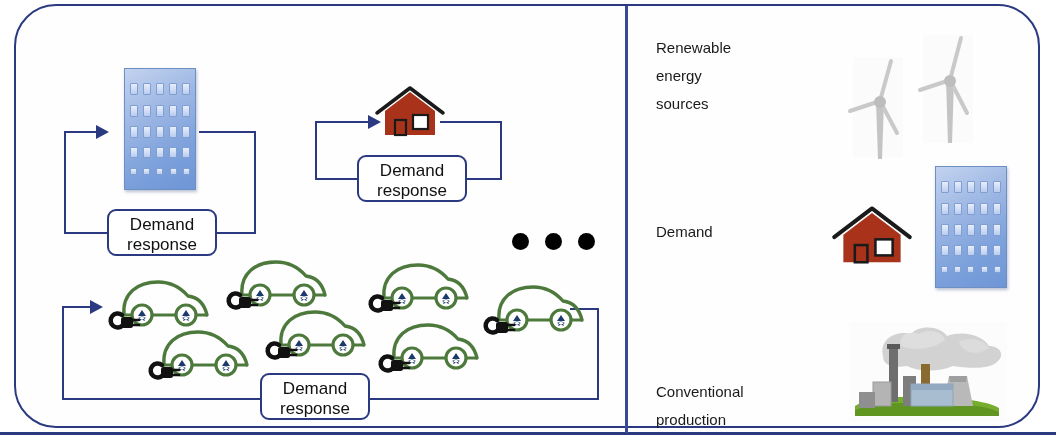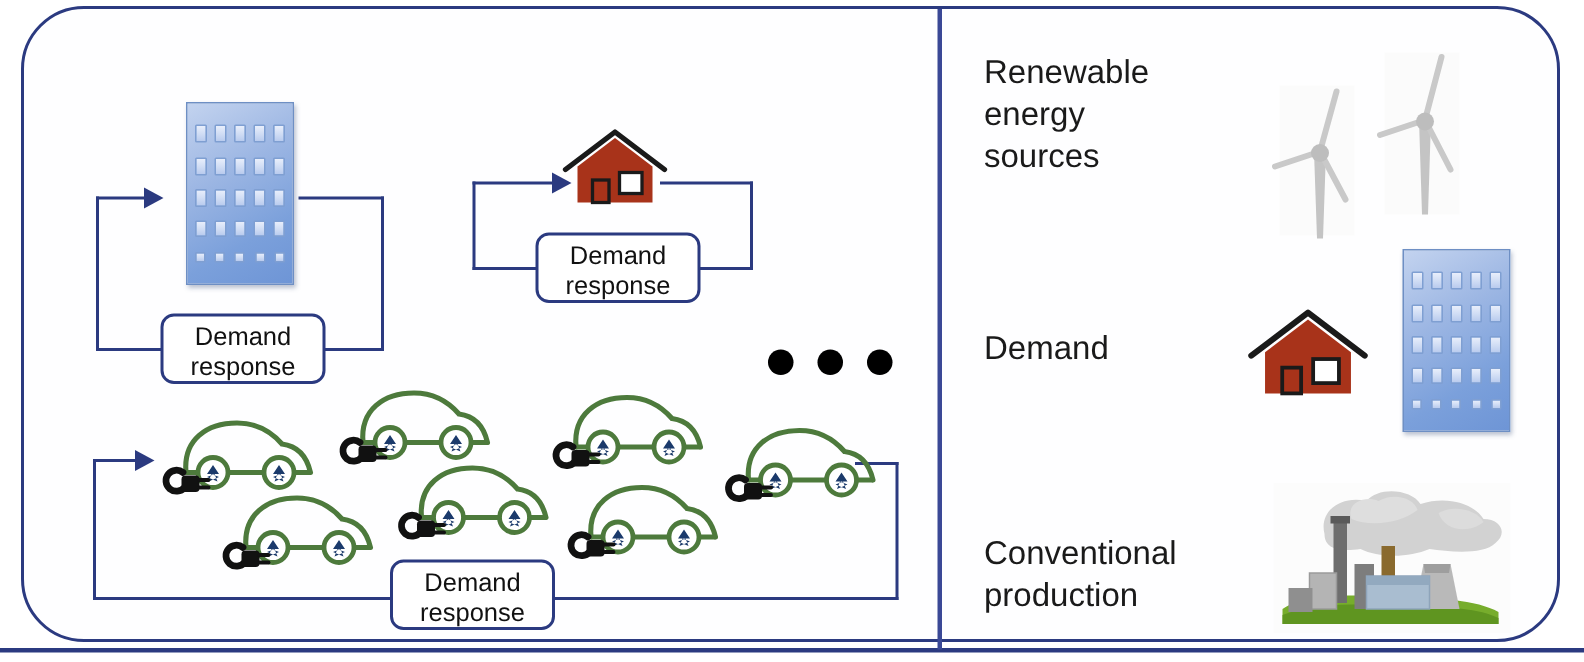--- a/index.html
+++ b/index.html
@@ -45,28 +45,28 @@
   .title {
     position: absolute;
     left: 175px; top: 20px;
     font-size: 25px;
     color: #1c1c1c;
     letter-spacing: .1px;
     white-space: nowrap;
   }
   .legend-label {
     position: absolute;
-    font-size: 22px;
+    font-size: 15px;
     color: #1a1a1a;
     line-height: 28px;
     white-space: pre;
   }
   #legend-renewable-label { left: 656px; top: 34px; }
   #legend-demand-label    { left: 656px; top: 218px; }
-  #legend-conv-label      { left: 656px; top: 355px; }
+  #legend-conv-label      { left: 656px; top: 378px; }
 
   
   .dr-box {
     position: absolute;
     background: #ffffff;
     border: 2px solid #2b3a80;
     border-radius: 9px;
     box-sizing: border-box;
     text-align: center;
     color: #111;

